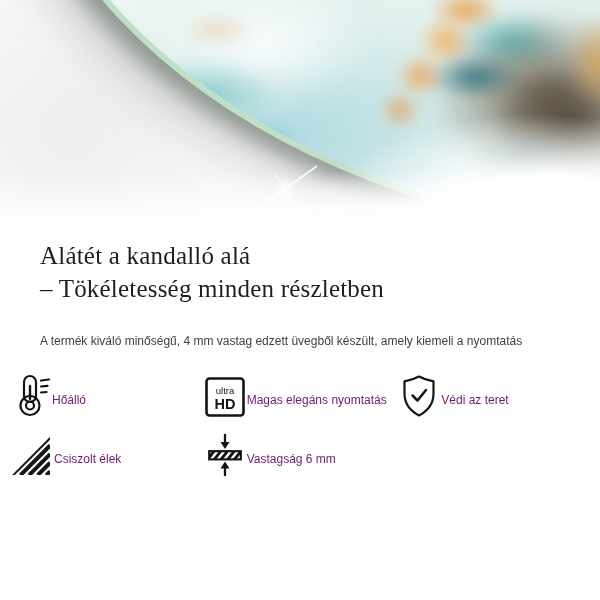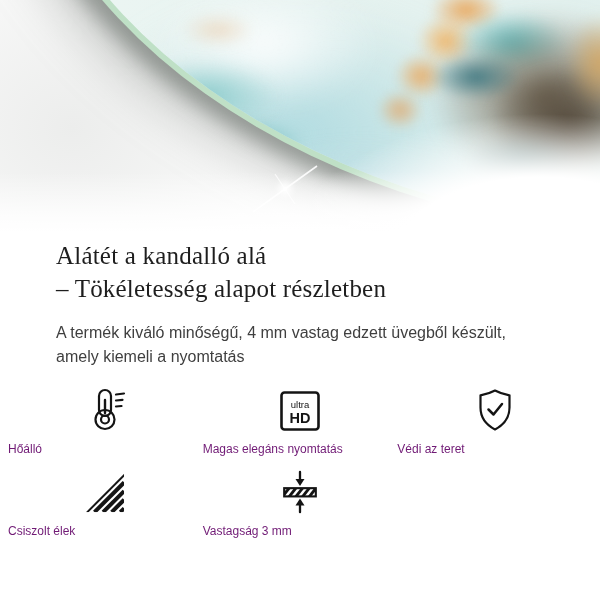--- a/index.html
+++ b/index.html
@@ -45,28 +45,28 @@
   .b-gold  { left:560px; top:769px; width:70px;  height:95px; background: radial-gradient(closest-side, rgba(216,162,84,0.85), rgba(216,162,84,0)); filter: blur(7px); }
 
   .sparkle { position:absolute; left:245px; top:148px; width:80px; height:80px; pointer-events:none; }
 
   .hero-fade { position:absolute; inset:0;
     background:
       radial-gradient(58% 85% at 90% 112%, #ffffff 42%, rgba(255,255,255,0) 74%),
       linear-gradient(to bottom, rgba(255,255,255,0) 74%, rgba(255,255,255,0.8) 93%, #ffffff 100%); }
 
   
-  .content { padding: 0 56px; }
+  .content { padding: 0 40px; }
   .title { margin-top: 7px; font-family: "Liberation Serif", serif; font-weight: 400;
            font-size: 25px; line-height: 33px; color: #1e1e1e; letter-spacing: 0.2px; }
-  .desc { margin-top: 16px; font-size: 16px; line-height: 23.5px; color: #3f3f3f; }
+  .desc { margin-top: 25px; font-size: 12px; line-height: 23.5px; color: #3f3f3f; }
 
   
   .features { margin: 19px 8px 0; display: grid; grid-template-columns: repeat(3, 1fr); row-gap: 13px; }
-  .feature { display: flex; flex-direction: column; }
+  .feature { display: flex; flex-direction: row; align-items: center; }
   .feature .icon-box { height: 46px; display: flex; align-items: flex-end; justify-content: center; }
   .feature .label { margin-top: 9px; font-size: 12px; line-height: 14px; color: #701a75; }
   .ic { stroke: #141414; fill: none; stroke-width: 2.2; stroke-linecap: round; stroke-linejoin: round; }
 </style>
 </head>
 <body>
 
 <div class="hero">
   <div class="disc-shadow1"></div>
   <div class="disc-shadow2"></div>
@@ -99,21 +99,21 @@
     <line x1="30" y1="26" x2="50" y2="56" stroke="rgba(255,255,255,0.75)" stroke-width="1.2"></line>
     <circle cx="40" cy="41" r="7" fill="rgba(255,255,255,0.9)" style="filter: blur(3px);"></circle>
     <circle cx="40" cy="41" r="2.2" fill="#ffffff"></circle>
   </svg>
   <div class="hero-fade"></div>
 </div>
 
 <div class="content">
   <h1 class="title">
     <span style="display:block">Alátét a kandalló alá</span>
-    <span style="display:block">– Tökéletesség alapot részletben</span>
+    <span style="display:block">– Tökéletesség minden részletben</span>
   </h1>
   <div class="desc">
     <span style="display:block">A termék kiváló minőségű, 4 mm vastag edzett üvegből készült, amely kiemeli a nyomtatás</span>
   </div>
 </div>
 
 <div class="features">
 
   <div class="feature">
     <div class="icon-box">
@@ -190,16 +190,16 @@
           <line x1="2" y1="31" x2="13" y2="17"></line>
           <line x1="9" y1="31" x2="20" y2="17"></line>
           <line x1="16" y1="31" x2="27" y2="17"></line>
           <line x1="23" y1="31" x2="34" y2="17"></line>
           <line x1="30" y1="31" x2="41" y2="17"></line>
           <line x1="37" y1="31" x2="48" y2="17"></line>
         </g>
         <rect x="5.5" y="20" width="33" height="8.6" fill="none" stroke="#141414" stroke-width="2.2"></rect>
       </svg>
     </div>
-    <div class="label">Vastagság 3 mm</div>
+    <div class="label">Vastagság 6 mm</div>
   </div>
 
 </div>
 
 </body></html>

